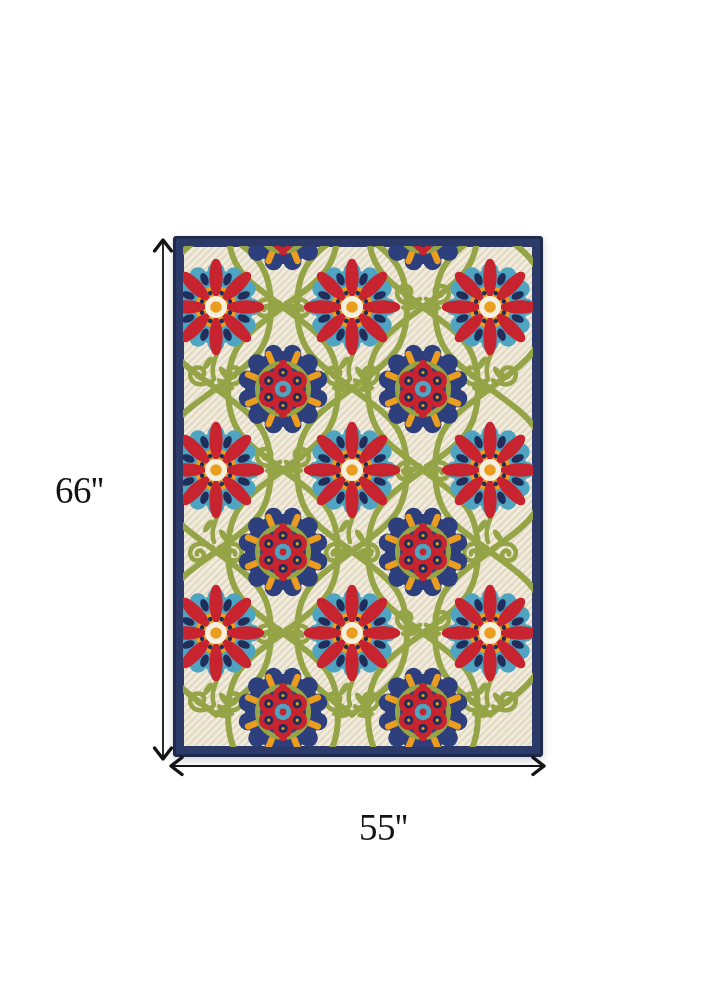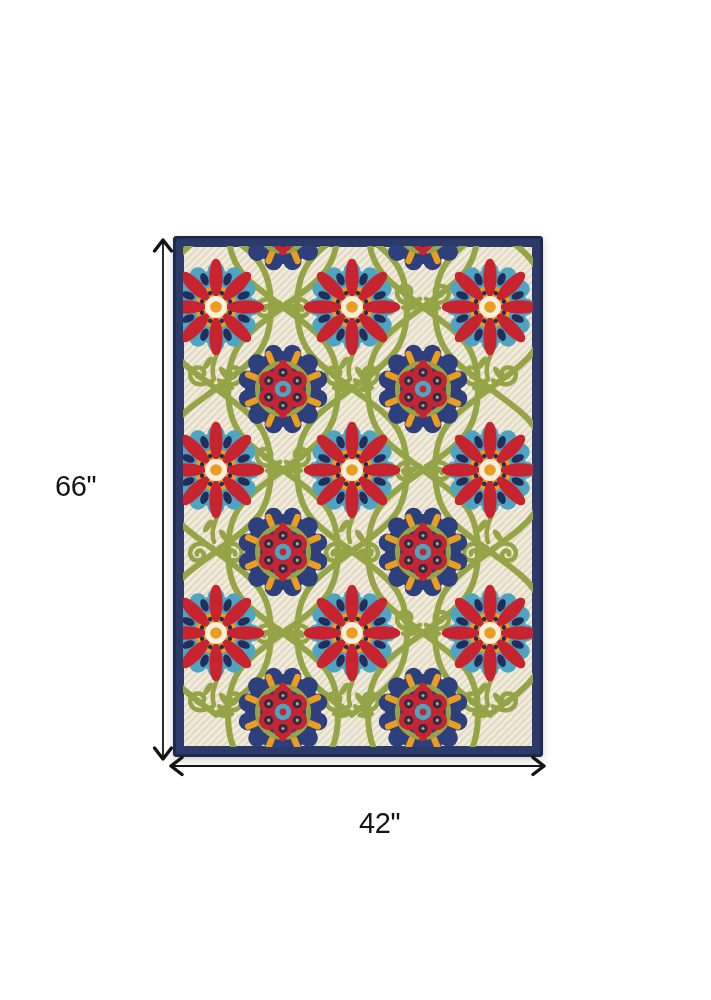--- a/index.html
+++ b/index.html
@@ -7,22 +7,22 @@
     position:relative;width:711px;height:1000px;background:#fff;overflow:hidden;
     font-family:"Liberation Sans","DejaVu Sans",sans-serif;
   }
   .rug{
     position:absolute;left:173px;top:236px;width:370px;height:521px;
     box-shadow:0 4px 10px rgba(0,0,0,.16), 0 0 2px rgba(0,0,0,.12);
     border-radius:3px;
   }
   .dim-overlay{position:absolute;left:0;top:0;width:711px;height:1000px;pointer-events:none;}
   .dim-label{
-    position:absolute;color:#141414;font-size:29px;line-height:1;
-    letter-spacing:-0.5px;white-space:nowrap;
+    position:absolute;color:#141414;font-size:37px;line-height:1;
+    letter-spacing:-0.5px;white-space:nowrap;font-family:Liberation Serif, serif;
   }
   #label-h{left:55px;top:472px;}
   #label-w{left:359px;top:809px;}
   
   .f-red{fill:var(--red);}
   .f-teal{fill:var(--teal);}
   .f-orange{fill:var(--orange);}
   .f-navy{fill:var(--navyMotif);}
   .f-deep{fill:var(--navyDeep);}
   .f-cream{fill:var(--creamHi);}
@@ -253,14 +253,14 @@
   <svg class="dim-overlay" viewBox="0 0 711 1000" aria-hidden="true">
     <line class="dim-line" x1="163" y1="241" x2="163" y2="758"></line>
     <path class="dim-head" d="M154.5 251 L163 240 L171.5 251"></path>
     <path class="dim-head" d="M154.5 748 L163 759 L171.5 748"></path>
     <line class="dim-line" x1="172" y1="766" x2="543" y2="766"></line>
     <path class="dim-head" d="M182 757.5 L171 766 L182 774.5"></path>
     <path class="dim-head" d="M533 757.5 L544 766 L533 774.5"></path>
   </svg>
 
   <div id="label-h" class="dim-label">66''</div>
-  <div id="label-w" class="dim-label">42''</div>
+  <div id="label-w" class="dim-label">55''</div>
 </div>
 
 </body></html>

